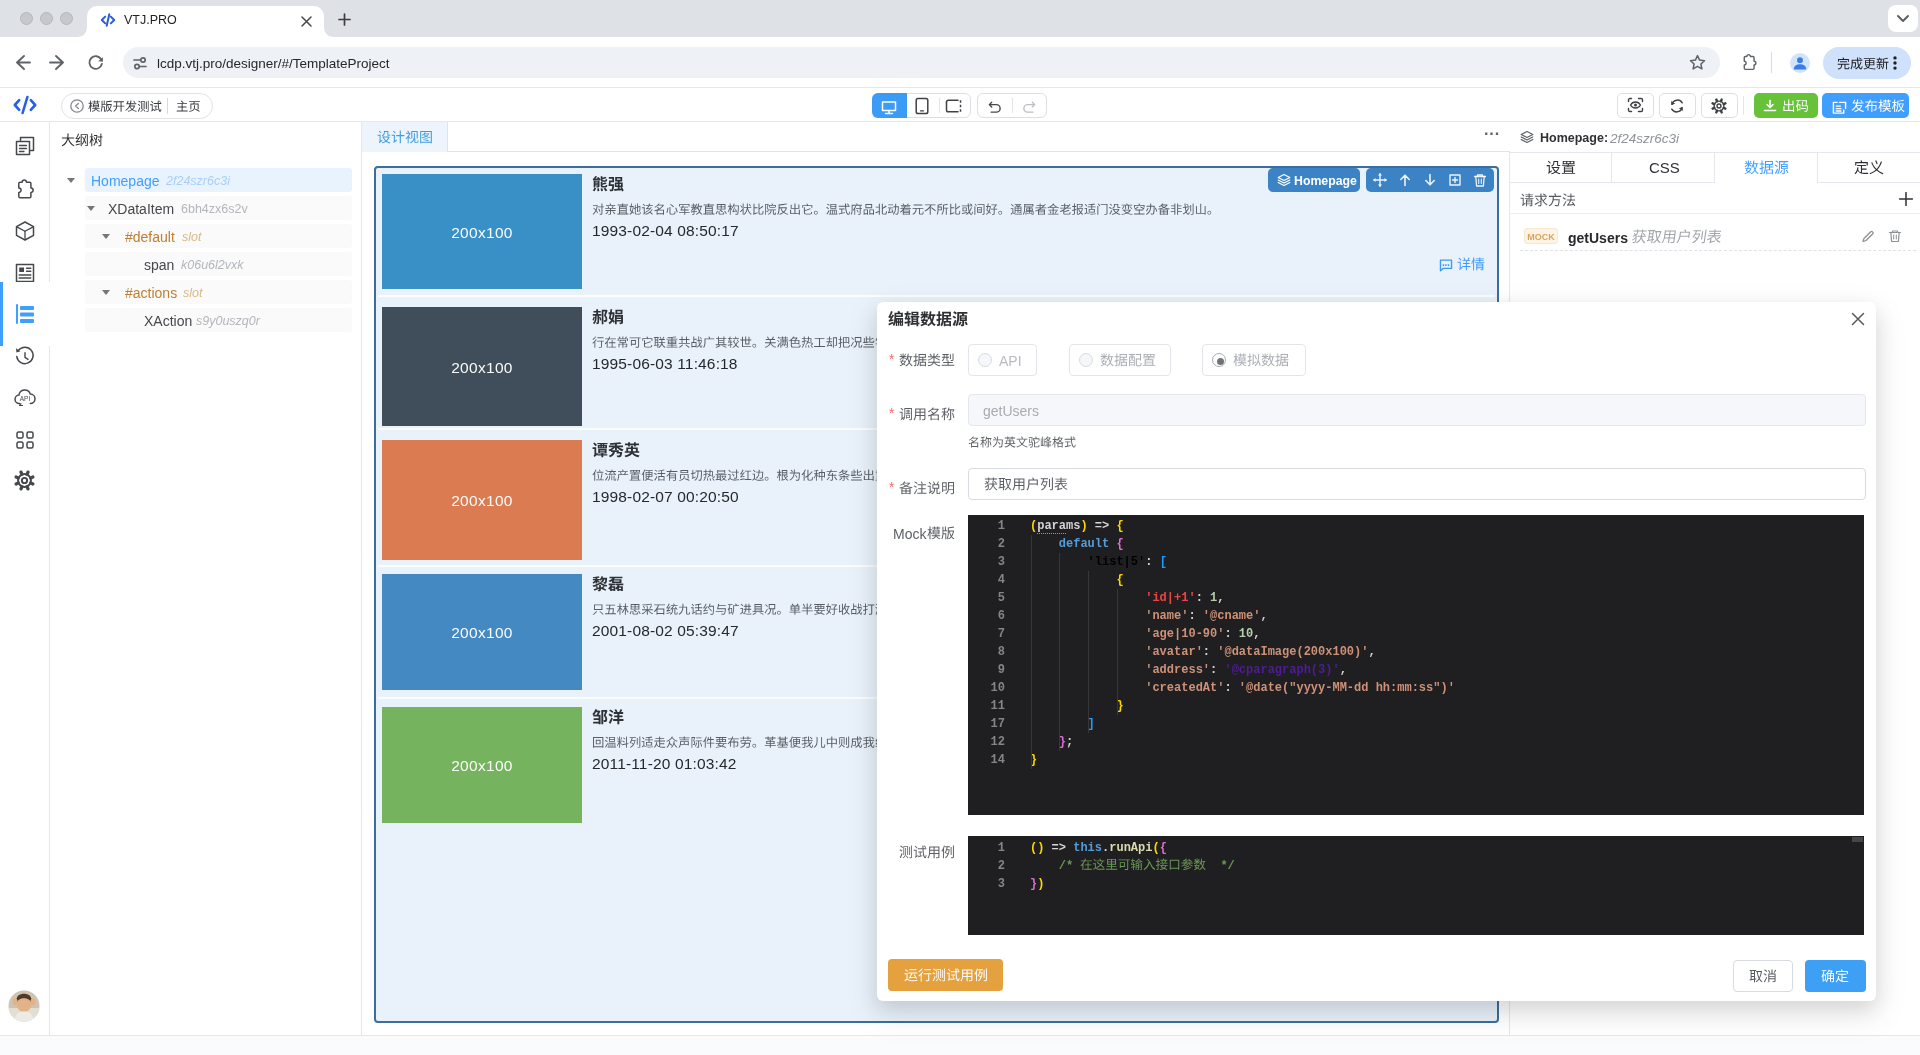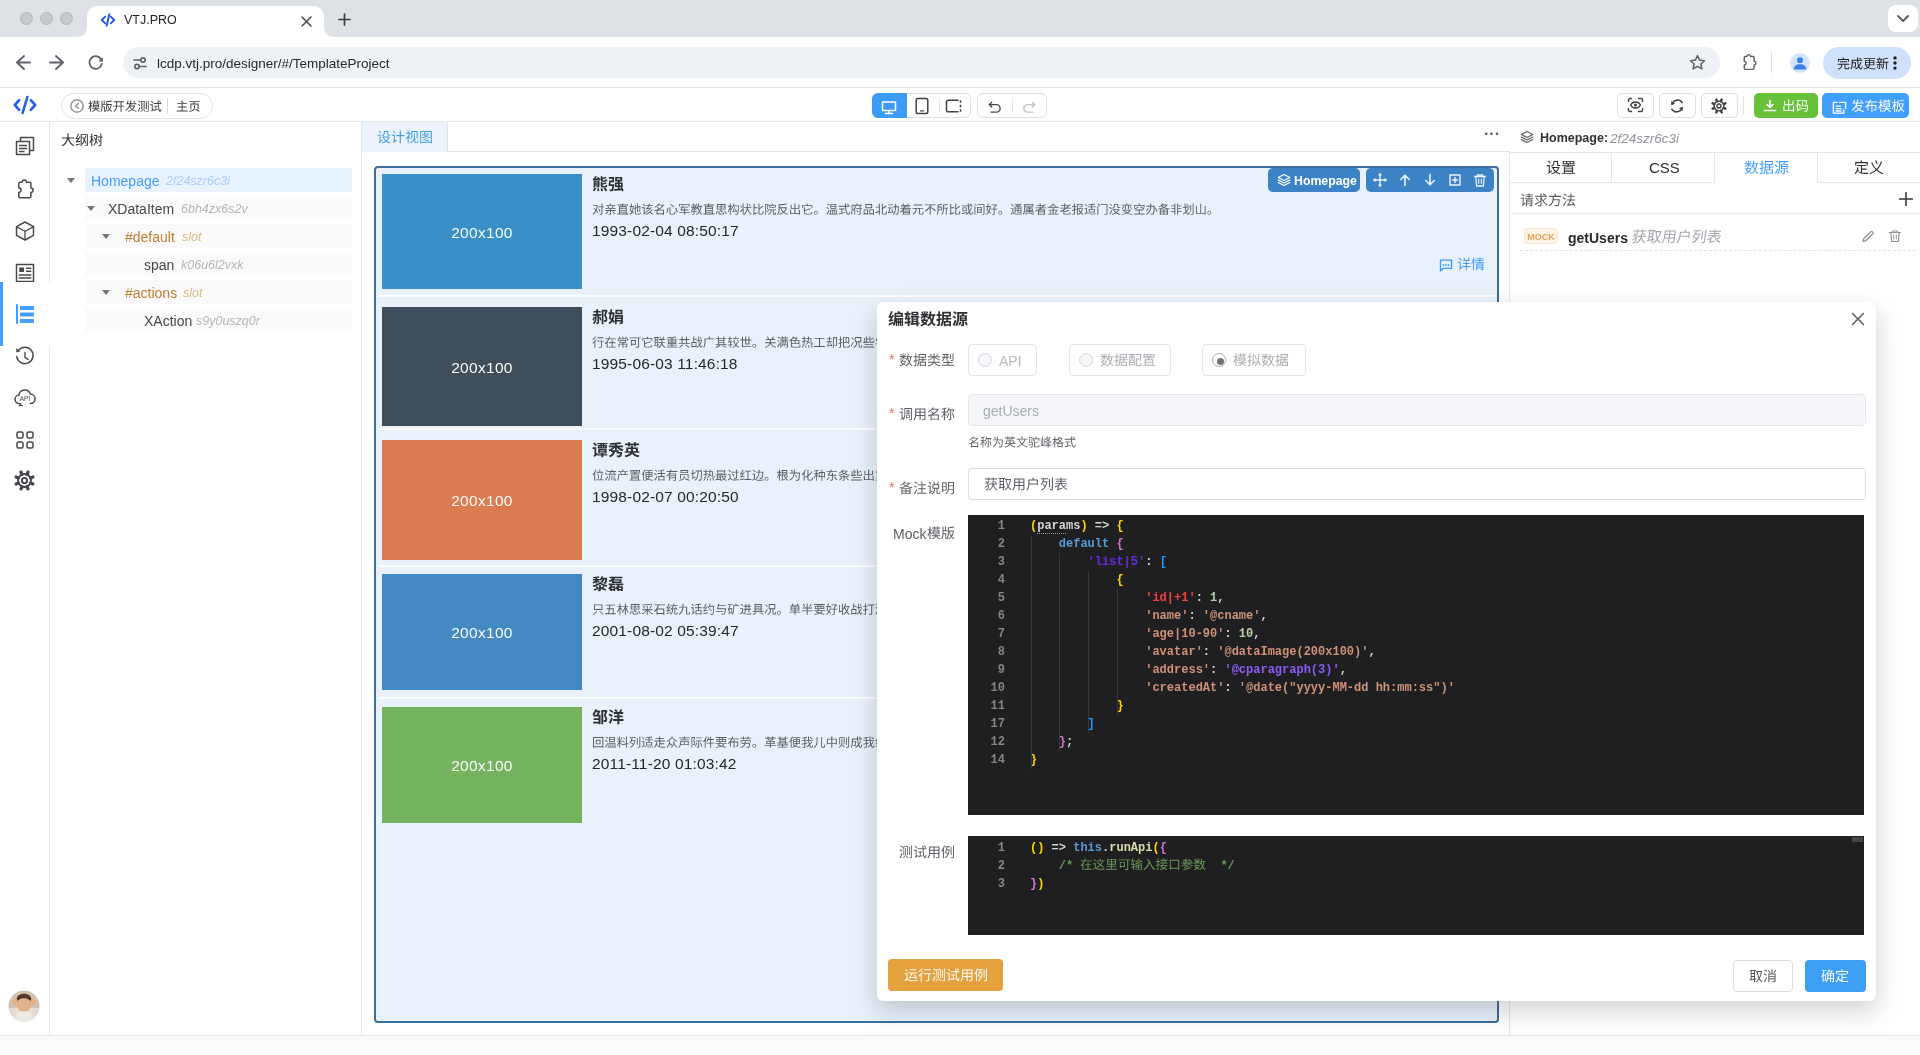--- a/index.html
+++ b/index.html
@@ -265,21 +265,21 @@
 <svg style="position:absolute;left:67.0px;top:177.5px" width="8.0" height="5.0" viewBox="0 0 8 5" fill="none">
     <path d="M0 0 H8 L4 5 Z" fill="#73767a"></path>
   </svg>
 <div style="position:absolute;left:91.0px;top:173.1px;font-size:14.0px;line-height:16.1px;color:#409eff;font-weight:400;font-family:'Liberation Sans',sans-serif;white-space:pre;">Homepage</div>
 <div style="position:absolute;left:166.0px;top:173.9px;font-size:12.5px;line-height:14.4px;color:#a9cefb;font-weight:400;font-family:'Liberation Sans',sans-serif;white-space:pre;font-style:italic;">2f24szr6c3i</div>
 <div style="position:absolute;left:85px;top:196px;width:267px;height:24px;background:#fafafa;border-radius:3px"></div>
 <svg style="position:absolute;left:87.0px;top:205.5px" width="8.0" height="5.0" viewBox="0 0 8 5" fill="none">
     <path d="M0 0 H8 L4 5 Z" fill="#73767a"></path>
   </svg>
 <div style="position:absolute;left:108.0px;top:201.1px;font-size:14.0px;line-height:16.1px;color:#46484d;font-weight:400;font-family:'Liberation Sans',sans-serif;white-space:pre;">XDataItem</div>
-<div style="position:absolute;left:181.0px;top:201.9px;font-size:12.5px;line-height:14.4px;color:#b3b6bc;font-weight:400;font-family:'Liberation Sans',sans-serif;white-space:pre;font-style:italic;">6bh4zx6s2v</div>
+<div style="position:absolute;left:181.0px;top:201.9px;font-size:12.5px;line-height:14.4px;color:#b3b6bc;font-weight:400;font-family:'Liberation Sans',sans-serif;white-space:pre;">6bh4zx6s2v</div>
 <div style="position:absolute;left:85px;top:224px;width:267px;height:24px;background:#fafafa;border-radius:3px"></div>
 <svg style="position:absolute;left:102.0px;top:233.5px" width="8.0" height="5.0" viewBox="0 0 8 5" fill="none">
     <path d="M0 0 H8 L4 5 Z" fill="#73767a"></path>
   </svg>
 <div style="position:absolute;left:125.0px;top:229.1px;font-size:14.0px;line-height:16.1px;color:#bd7e31;font-weight:400;font-family:'Liberation Sans',sans-serif;white-space:pre;">#default</div>
 <div style="position:absolute;left:182.0px;top:229.9px;font-size:12.5px;line-height:14.4px;color:#d9ba85;font-weight:400;font-family:'Liberation Sans',sans-serif;white-space:pre;font-style:italic;">slot</div>
 <div style="position:absolute;left:85px;top:252px;width:267px;height:24px;background:#fafafa;border-radius:3px"></div>
 <div style="position:absolute;left:144.0px;top:257.1px;font-size:14.0px;line-height:16.1px;color:#46484d;font-weight:400;font-family:'Liberation Sans',sans-serif;white-space:pre;">span</div>
 <div style="position:absolute;left:181.0px;top:257.9px;font-size:12.5px;line-height:14.4px;color:#b3b6bc;font-weight:400;font-family:'Liberation Sans',sans-serif;white-space:pre;font-style:italic;">k06u6l2vxk</div>
 <div style="position:absolute;left:85px;top:280px;width:267px;height:24px;background:#fafafa;border-radius:3px"></div>
@@ -709,33 +709,33 @@
     <use href="#g188" x="3000"></use>
     <use href="#g157" x="4000"></use>
     <use href="#g189" x="5000"></use>
   </svg>
 <div style="position:absolute;left:968px;top:515px;width:896px;height:300px;background:#1f1f21"></div>
 <div style="position:absolute;left:968.0px;top:519.8px;font-size:12.0px;line-height:13.8px;color:#858585;font-weight:700;font-family:'Liberation Mono',monospace;white-space:pre;width:37.0px;text-align:right;">1</div>
 <div style="position:absolute;left:1030px;top:517.0px;font-size:12px;line-height:18px;font-weight:700;font-family:'Liberation Mono',monospace;white-space:pre;color:#d4d4d4"><span style="color:#ffd700">(</span><span style="color:#d4d4d4"><span style="border-bottom:1.6px dotted #9a9a9a">para</span>ms</span><span style="color:#ffd700">)</span><span style="color:#d4d4d4"> =&gt; </span><span style="color:#ffd700">{</span></div>
 <div style="position:absolute;left:968.0px;top:537.8px;font-size:12.0px;line-height:13.8px;color:#858585;font-weight:700;font-family:'Liberation Mono',monospace;white-space:pre;width:37.0px;text-align:right;">2</div>
 <div style="position:absolute;left:1030px;top:535.0px;font-size:12px;line-height:18px;font-weight:700;font-family:'Liberation Mono',monospace;white-space:pre;color:#d4d4d4">    <span style="color:#569cd6">default</span> <span style="color:#da70d6">{</span></div>
 <div style="position:absolute;left:968.0px;top:555.8px;font-size:12.0px;line-height:13.8px;color:#858585;font-weight:700;font-family:'Liberation Mono',monospace;white-space:pre;width:37.0px;text-align:right;">3</div>
-<div style="position:absolute;left:1030px;top:553.0px;font-size:12px;line-height:18px;font-weight:700;font-family:'Liberation Mono',monospace;white-space:pre;color:#d4d4d4">        <span style="color:#6d28d9">'list|5'</span><span style="color:#d4d4d4">: </span><span style="color:#179fff">[</span></div>
+<div style="position:absolute;left:1030px;top:553.0px;font-size:12px;line-height:18px;font-weight:700;font-family:'Liberation Mono',monospace;white-space:pre;color:#d4d4d4">        <span style="color:#000000">'list|5'</span><span style="color:#d4d4d4">: </span><span style="color:#179fff">[</span></div>
 <div style="position:absolute;left:968.0px;top:573.8px;font-size:12.0px;line-height:13.8px;color:#858585;font-weight:700;font-family:'Liberation Mono',monospace;white-space:pre;width:37.0px;text-align:right;">4</div>
 <div style="position:absolute;left:1030px;top:571.0px;font-size:12px;line-height:18px;font-weight:700;font-family:'Liberation Mono',monospace;white-space:pre;color:#d4d4d4">            <span style="color:#ffd700">{</span></div>
 <div style="position:absolute;left:968.0px;top:591.8px;font-size:12.0px;line-height:13.8px;color:#858585;font-weight:700;font-family:'Liberation Mono',monospace;white-space:pre;width:37.0px;text-align:right;">5</div>
 <div style="position:absolute;left:1030px;top:589.0px;font-size:12px;line-height:18px;font-weight:700;font-family:'Liberation Mono',monospace;white-space:pre;color:#d4d4d4">                <span style="color:#ef4444">'id|+1'</span><span style="color:#d4d4d4">: </span><span style="color:#b5cea8">1</span><span style="color:#d4d4d4">,</span></div>
 <div style="position:absolute;left:968.0px;top:609.8px;font-size:12.0px;line-height:13.8px;color:#858585;font-weight:700;font-family:'Liberation Mono',monospace;white-space:pre;width:37.0px;text-align:right;">6</div>
 <div style="position:absolute;left:1030px;top:607.0px;font-size:12px;line-height:18px;font-weight:700;font-family:'Liberation Mono',monospace;white-space:pre;color:#d4d4d4">                <span style="color:#ce9178">'name'</span><span style="color:#d4d4d4">: </span><span style="color:#ce9178">'@cname'</span><span style="color:#d4d4d4">,</span></div>
 <div style="position:absolute;left:968.0px;top:627.8px;font-size:12.0px;line-height:13.8px;color:#858585;font-weight:700;font-family:'Liberation Mono',monospace;white-space:pre;width:37.0px;text-align:right;">7</div>
 <div style="position:absolute;left:1030px;top:625.0px;font-size:12px;line-height:18px;font-weight:700;font-family:'Liberation Mono',monospace;white-space:pre;color:#d4d4d4">                <span style="color:#ce9178">'age|10-90'</span><span style="color:#d4d4d4">: </span><span style="color:#b5cea8">10</span><span style="color:#d4d4d4">,</span></div>
 <div style="position:absolute;left:968.0px;top:645.8px;font-size:12.0px;line-height:13.8px;color:#858585;font-weight:700;font-family:'Liberation Mono',monospace;white-space:pre;width:37.0px;text-align:right;">8</div>
 <div style="position:absolute;left:1030px;top:643.0px;font-size:12px;line-height:18px;font-weight:700;font-family:'Liberation Mono',monospace;white-space:pre;color:#d4d4d4">                <span style="color:#ce9178">'avatar'</span><span style="color:#d4d4d4">: </span><span style="color:#ce9178">'@dataImage(200x100)'</span><span style="color:#d4d4d4">,</span></div>
 <div style="position:absolute;left:968.0px;top:663.8px;font-size:12.0px;line-height:13.8px;color:#858585;font-weight:700;font-family:'Liberation Mono',monospace;white-space:pre;width:37.0px;text-align:right;">9</div>
-<div style="position:absolute;left:1030px;top:661.0px;font-size:12px;line-height:18px;font-weight:700;font-family:'Liberation Mono',monospace;white-space:pre;color:#d4d4d4">                <span style="color:#ce9178">'address'</span><span style="color:#d4d4d4">: </span><span style="color:#8b5cf6">'@cparagraph(3)'</span><span style="color:#d4d4d4">,</span></div>
+<div style="position:absolute;left:1030px;top:661.0px;font-size:12px;line-height:18px;font-weight:700;font-family:'Liberation Mono',monospace;white-space:pre;color:#d4d4d4">                <span style="color:#ce9178">'address'</span><span style="color:#d4d4d4">: </span><span style="color:#4c1d95">'@cparagraph(3)'</span><span style="color:#d4d4d4">,</span></div>
 <div style="position:absolute;left:968.0px;top:681.8px;font-size:12.0px;line-height:13.8px;color:#858585;font-weight:700;font-family:'Liberation Mono',monospace;white-space:pre;width:37.0px;text-align:right;">10</div>
 <div style="position:absolute;left:1030px;top:679.0px;font-size:12px;line-height:18px;font-weight:700;font-family:'Liberation Mono',monospace;white-space:pre;color:#d4d4d4">                <span style="color:#ce9178">'createdAt'</span><span style="color:#d4d4d4">: </span><span style="color:#ce9178">'@date("yyyy-MM-dd hh:mm:ss")'</span></div>
 <div style="position:absolute;left:968.0px;top:699.8px;font-size:12.0px;line-height:13.8px;color:#858585;font-weight:700;font-family:'Liberation Mono',monospace;white-space:pre;width:37.0px;text-align:right;">11</div>
 <div style="position:absolute;left:1030px;top:697.0px;font-size:12px;line-height:18px;font-weight:700;font-family:'Liberation Mono',monospace;white-space:pre;color:#d4d4d4">            <span style="color:#ffd700">}</span></div>
 <div style="position:absolute;left:968.0px;top:717.8px;font-size:12.0px;line-height:13.8px;color:#858585;font-weight:700;font-family:'Liberation Mono',monospace;white-space:pre;width:37.0px;text-align:right;">17</div>
 <div style="position:absolute;left:1030px;top:715.0px;font-size:12px;line-height:18px;font-weight:700;font-family:'Liberation Mono',monospace;white-space:pre;color:#d4d4d4">        <span style="color:#179fff">]</span></div>
 <div style="position:absolute;left:968.0px;top:735.8px;font-size:12.0px;line-height:13.8px;color:#858585;font-weight:700;font-family:'Liberation Mono',monospace;white-space:pre;width:37.0px;text-align:right;">12</div>
 <div style="position:absolute;left:1030px;top:733.0px;font-size:12px;line-height:18px;font-weight:700;font-family:'Liberation Mono',monospace;white-space:pre;color:#d4d4d4">    <span style="color:#da70d6">}</span><span style="color:#d4d4d4">;</span></div>
 <div style="position:absolute;left:968.0px;top:753.8px;font-size:12.0px;line-height:13.8px;color:#858585;font-weight:700;font-family:'Liberation Mono',monospace;white-space:pre;width:37.0px;text-align:right;">14</div>
 <div style="position:absolute;left:1030px;top:751.0px;font-size:12px;line-height:18px;font-weight:700;font-family:'Liberation Mono',monospace;white-space:pre;color:#d4d4d4"><span style="color:#ffd700">}</span></div>

